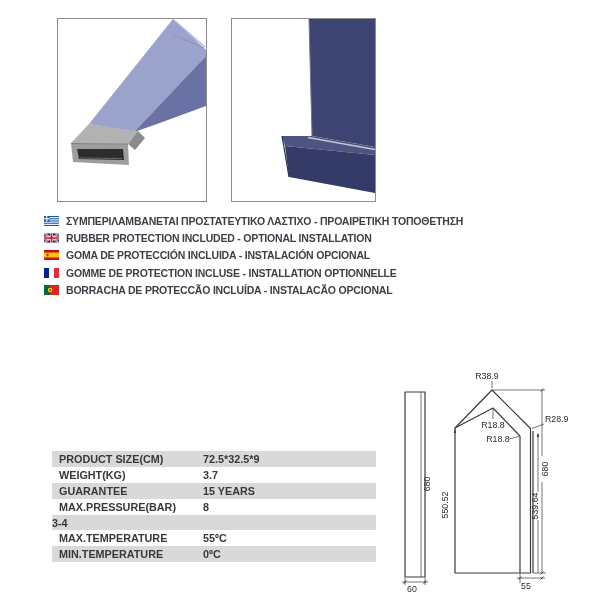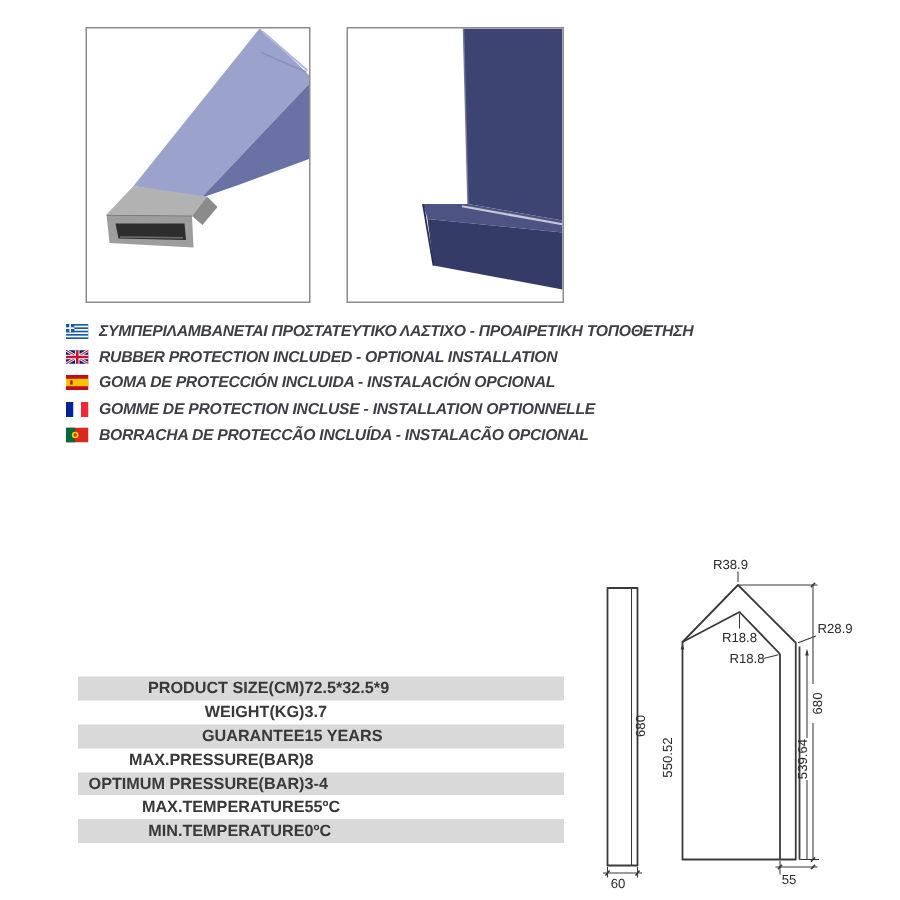--- a/index.html
+++ b/index.html
@@ -7,31 +7,31 @@
     position:relative;width:600px;height:600px;background:#fff;overflow:hidden;
     font-family:"Liberation Sans",sans-serif;
   }
   
   .img-box{position:absolute;top:18px;border:1px solid #8c8c8c;background:#fff;}
   #box1{left:57px;width:148px;height:182px;}
   #box2{left:231px;width:143px;height:182px;}
   .img-box svg{display:block;width:100%;height:100%;}
 
   
-  .notices{position:absolute;left:44px;top:212px;font-style:italic;}
+  .notices{position:absolute;left:44px;top:212px;}
   .notice-row{display:flex;align-items:center;height:17.4px;}
   .notice-row svg{width:15px;height:10px;margin-right:7px;flex:0 0 auto;}
   .notice-text{
     font-size:10.5px;font-weight:bold;color:#3e3e47;
     letter-spacing:-0.2px;white-space:nowrap;
   }
 
   
   .spec-table{position:absolute;left:52px;top:451px;width:324px;}
-  .spec-row{display:flex;align-items:center;height:15.9px;font-size:10.8px;font-weight:bold;color:#383838;text-align:right;}
+  .spec-row{display:flex;align-items:center;height:15.9px;font-size:10.8px;font-weight:bold;color:#383838;}
   .spec-row:nth-child(odd){background:#d9d9d9;}
   .spec-label{width:144px;padding-left:7px;white-space:nowrap;}
   .spec-value{white-space:nowrap;}
 
   
   .drawing{position:absolute;left:395px;top:356px;}
   .drawing text{font-family:"Liberation Sans",sans-serif;font-size:8.8px;fill:#2b2b2b;}
   .ol{stroke:#3a3a3a;stroke-width:1.2;fill:none;stroke-linejoin:round;}
   .thin{stroke:#3a3a3a;stroke-width:0.7;fill:none;}
   .dimline{stroke:#3a3a3a;stroke-width:0.7;fill:none;}
@@ -140,21 +140,20 @@
     </div>
     <div class="spec-row">
       <span class="spec-label">GUARANTEE</span>
       <span class="spec-value">15 YEARS</span>
     </div>
     <div class="spec-row">
       <span class="spec-label">MAX.PRESSURE(BAR)</span>
       <span class="spec-value">8</span>
     </div>
     <div class="spec-row">
-      <span class="spec-label">OPTIMUM PRESSURE(BAR)</span>
       <span class="spec-value">3-4</span>
     </div>
     <div class="spec-row">
       <span class="spec-label">MAX.TEMPERATURE</span>
       <span class="spec-value">55ºC</span>
     </div>
     <div class="spec-row">
       <span class="spec-label">MIN.TEMPERATURE</span>
       <span class="spec-value">0ºC</span>
     </div>

